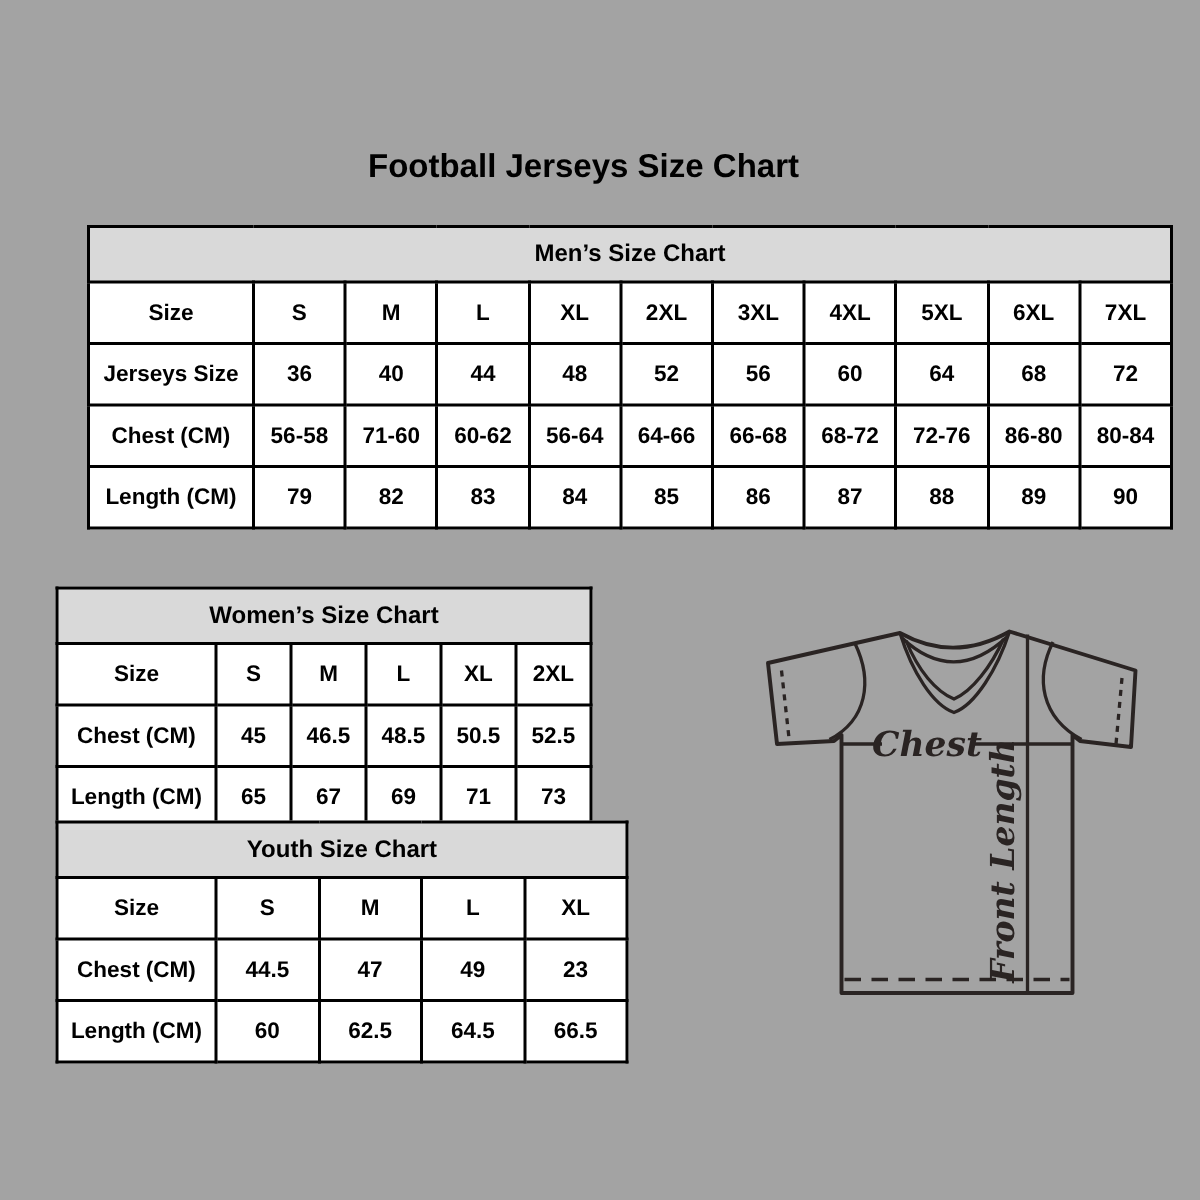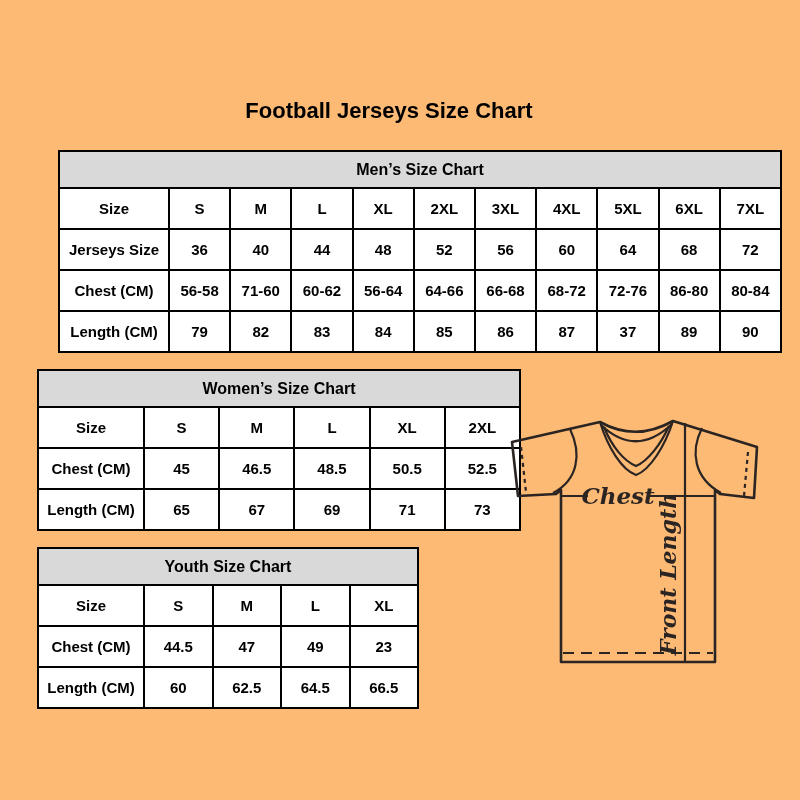--- a/index.html
+++ b/index.html
@@ -1,37 +1,37 @@
 <!DOCTYPE html>
 <html><head>
 <meta charset="utf-8">
 <style>
   html,body{margin:0;padding:0;background:#ffffff;}
   .page{
-    position:relative;width:800px;height:800px;background:#fdba74;
+    position:relative;width:800px;height:800px;background:#a3a3a3;
     font-family:"Liberation Sans",sans-serif;color:#000;overflow:hidden;
   }
   .title{
     position:absolute;left:0;top:98px;width:778px;margin:0;
     text-align:center;font-size:22px;font-weight:bold;color:#000;
     letter-spacing:0px;
   }
   table.size-table{
     position:absolute;border-collapse:collapse;table-layout:fixed;
     background:#fff;
   }
   .size-table th,.size-table td{
     border:2px solid #000;text-align:center;vertical-align:middle;
     font-weight:bold;padding:0;color:#000;
   }
   .size-table th.table-title{height:35px;font-size:16px;background:#d9d9d9;}
   .size-table td{height:39px;font-size:15px;}
   table.men{left:38px;top:150px;width:724px;margin-left:20px;}
   table.men col.c-label{width:110px;}
-  table.women{left:37px;top:369px;width:484px;}
+  table.women{left:37px;top:391px;width:358px;}
   table.women col.c-label{width:106px;}
   table.youth{left:37px;top:547px;width:382px;}
   table.youth col.c-label{width:106px;}
   .jersey{position:absolute;left:504px;top:412px;width:262px;height:258px;}
   .ln{fill:none;stroke:#2a2423;stroke-width:2.6;stroke-linejoin:round;stroke-linecap:butt;}
   .ln-thin{fill:none;stroke:#2a2423;stroke-width:2.2;}
   .dash-hem{stroke-dasharray:11 7;}
   .dash-cuff{stroke-dasharray:4 4;}
   .jersey-text{
     font-family:"DejaVu Serif","Liberation Serif",serif;
@@ -99,21 +99,21 @@
         </tr>
         <tr>
           <td>Length (CM)</td>
           <td>79</td>
           <td>82</td>
           <td>83</td>
           <td>84</td>
           <td>85</td>
           <td>86</td>
           <td>87</td>
-          <td>37</td>
+          <td>88</td>
           <td>89</td>
           <td>90</td>
         </tr>
       </tbody>
   </table>
 
   <table class="size-table women">
     <colgroup>
         <col class="c-label">
         <col span="5">

